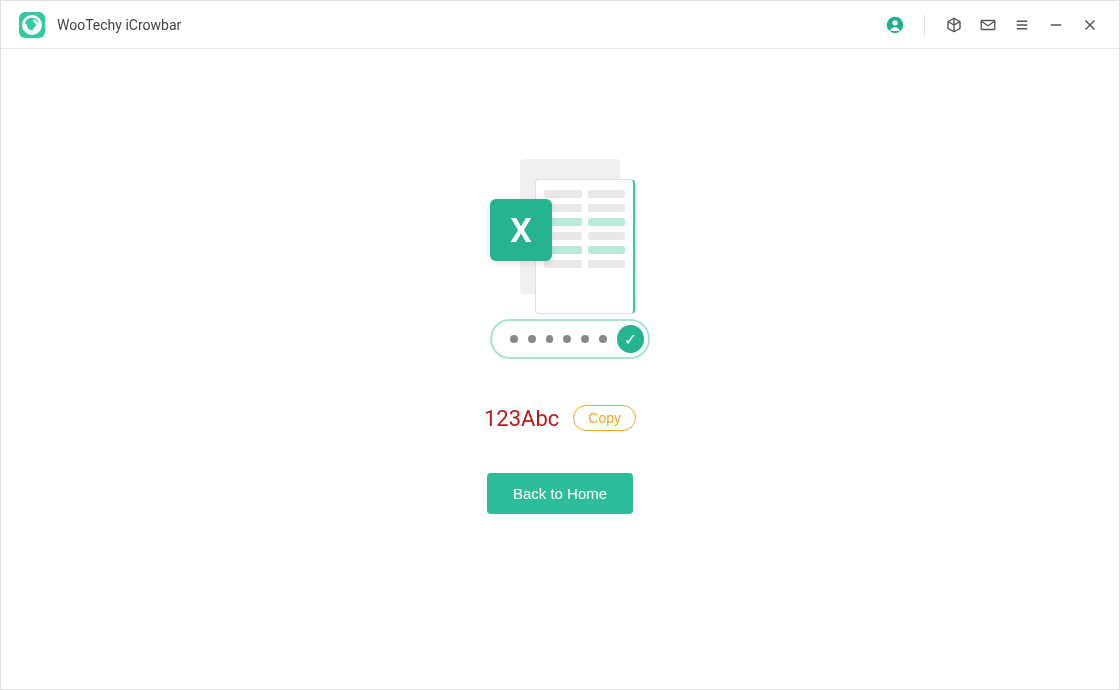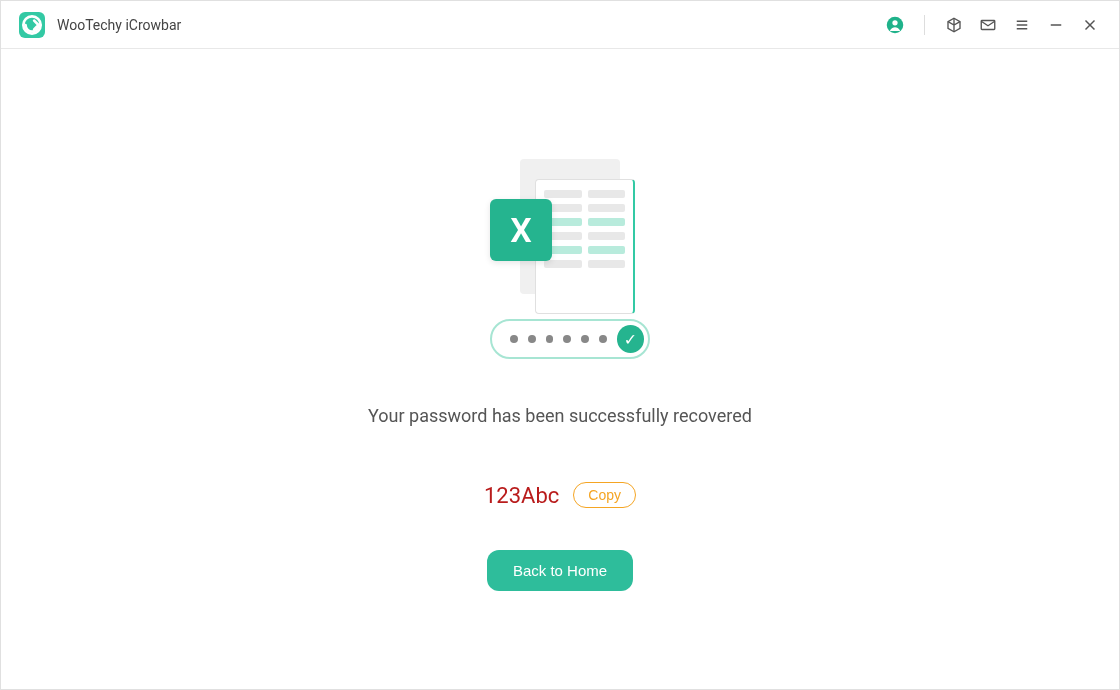--- a/index.html
+++ b/index.html
@@ -170,21 +170,21 @@
     padding: 4px 14px;
     border-radius: 13px;
     cursor: pointer;
   }
   .home-btn {
     background: #2ebd9b;
     color: #fff;
     border: none;
     font-size: 15px;
     padding: 12px 26px;
-    border-radius: 12px;
+    border-radius: 4px;
     cursor: pointer;
   }
 </style>
 </head>
 <body>
 
 <div class="window">
 
   <div class="titlebar">
     <div class="app-logo">
@@ -260,21 +260,20 @@
         <div class="dot"></div>
         <div class="dot"></div>
         <div class="dot"></div>
         <div class="dot"></div>
         <div class="dot"></div>
         <div class="dot"></div>
         <div class="check">✓</div>
       </div>
     </div>
 
-    <div class="message">Your password has been successfully recovered</div>
 
     <div class="pw-row">
       <span class="password">123Abc</span>
       <button class="copy-btn">Copy</button>
     </div>
 
     <button class="home-btn">Back to Home</button>
 
   </div>
 

